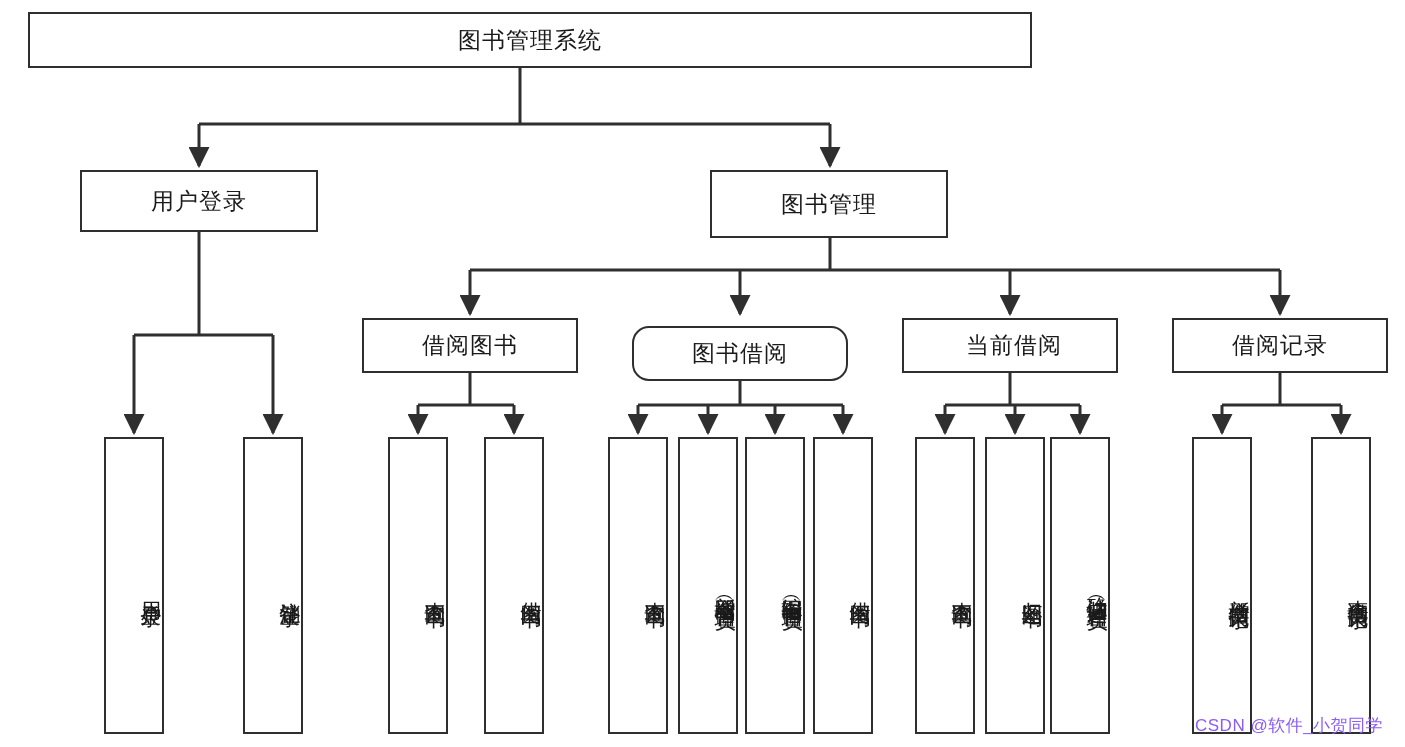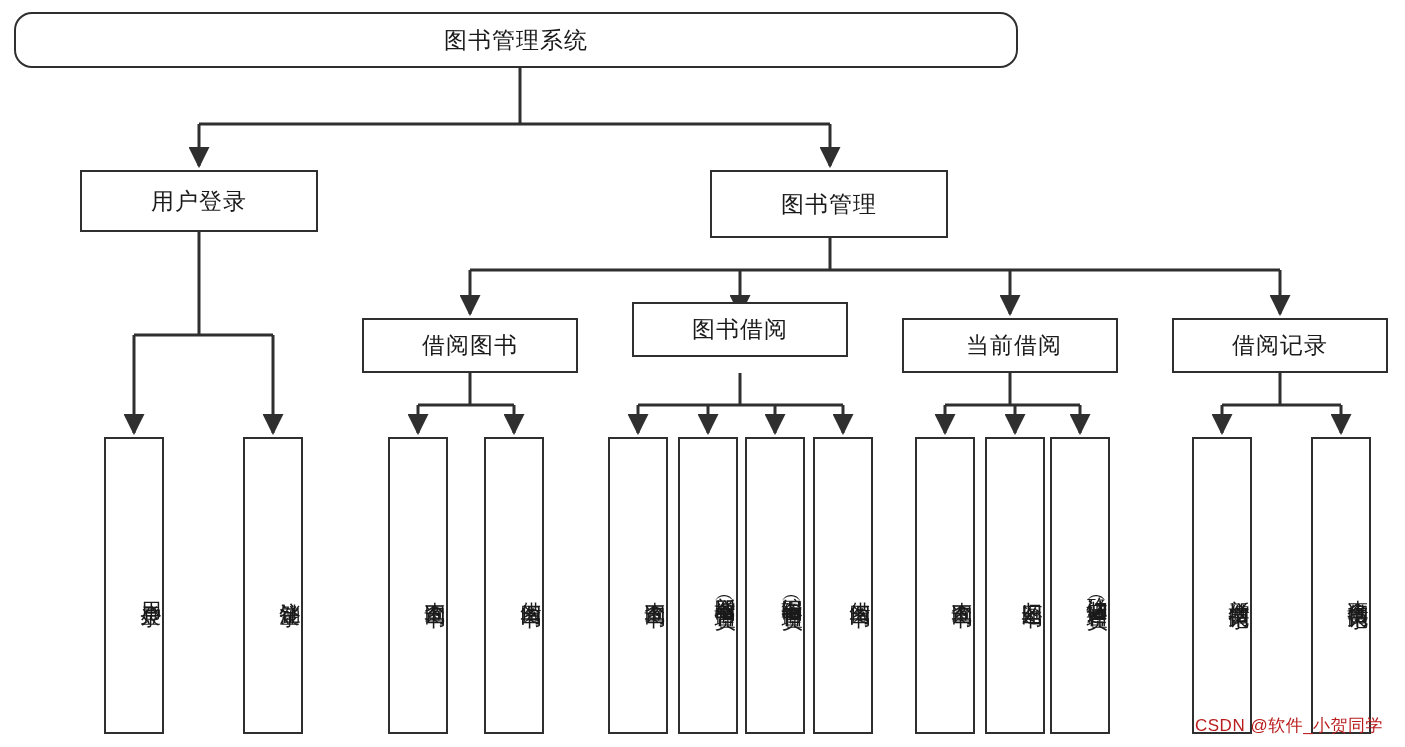--- a/index.html
+++ b/index.html
@@ -48,21 +48,21 @@
     align-items: flex-start;
     justify-content: center;
     line-height: 1.06;
     letter-spacing: 2px;
   }
   .node.root {
     font-size: 23px;
   }
   .watermark {
     position: absolute;
-    color: #b91c1c;
+    color: #8b5cf6;
     font-size: 17px;
     white-space: nowrap;
     letter-spacing: 0.5px;
   }
 </style>
 </head>
 <body>
 
 <div id="canvas">
 
@@ -109,27 +109,27 @@
       <path d="M 1015 405 L 1015 433" marker-end="url(#arrow)"></path>
       <path d="M 1080 405 L 1080 433" marker-end="url(#arrow)"></path>
 
       <path d="M 1280 373 L 1280 405"></path>
       <path d="M 1222 405 L 1341 405"></path>
       <path d="M 1222 405 L 1222 433" marker-end="url(#arrow)"></path>
       <path d="M 1341 405 L 1341 433" marker-end="url(#arrow)"></path>
     </g>
   </svg>
 
-  <div class="node horiz root" style="left: 14px; top: 12px; width: 1004px; height: 56px; border-radius: 18px;">图书管理系统</div>
+  <div class="node horiz root" style="left: 28px; top: 12px; width: 1004px; height: 56px;">图书管理系统</div>
 
   <div class="node horiz" style="left: 80px; top: 170px; width: 238px; height: 62px;">用户登录</div>
   <div class="node horiz" style="left: 710px; top: 170px; width: 238px; height: 68px;">图书管理</div>
 
   <div class="node horiz" style="left: 362px; top: 318px; width: 216px; height: 55px;">借阅图书</div>
-  <div class="node horiz" style="left: 632px; top: 302px; width: 216px; height: 55px;">图书借阅</div>
+  <div class="node horiz" style="left: 632px; top: 326px; width: 216px; height: 55px; border-radius: 17px;">图书借阅</div>
   <div class="node horiz" style="left: 902px; top: 318px; width: 216px; height: 55px; padding-left: 8px;">当前借阅</div>
   <div class="node horiz" style="left: 1172px; top: 318px; width: 216px; height: 55px;">借阅记录</div>
 
   <div class="node vert" style="left: 104px; top: 437px; width: 60px; height: 297px;">用户登录</div>
   <div class="node vert" style="left: 243px; top: 437px; width: 60px; height: 297px;">注销登录</div>
   <div class="node vert" style="left: 388px; top: 437px; width: 60px; height: 297px;">查询图书</div>
   <div class="node vert" style="left: 484px; top: 437px; width: 60px; height: 297px;">借阅图书</div>
   <div class="node vert" style="left: 608px; top: 437px; width: 60px; height: 297px;">查询图书</div>
   <div class="node vert" style="left: 678px; top: 437px; width: 60px; height: 297px;">新增图书（管理员）</div>
   <div class="node vert" style="left: 745px; top: 437px; width: 60px; height: 297px;">编辑图书（管理员）</div>

